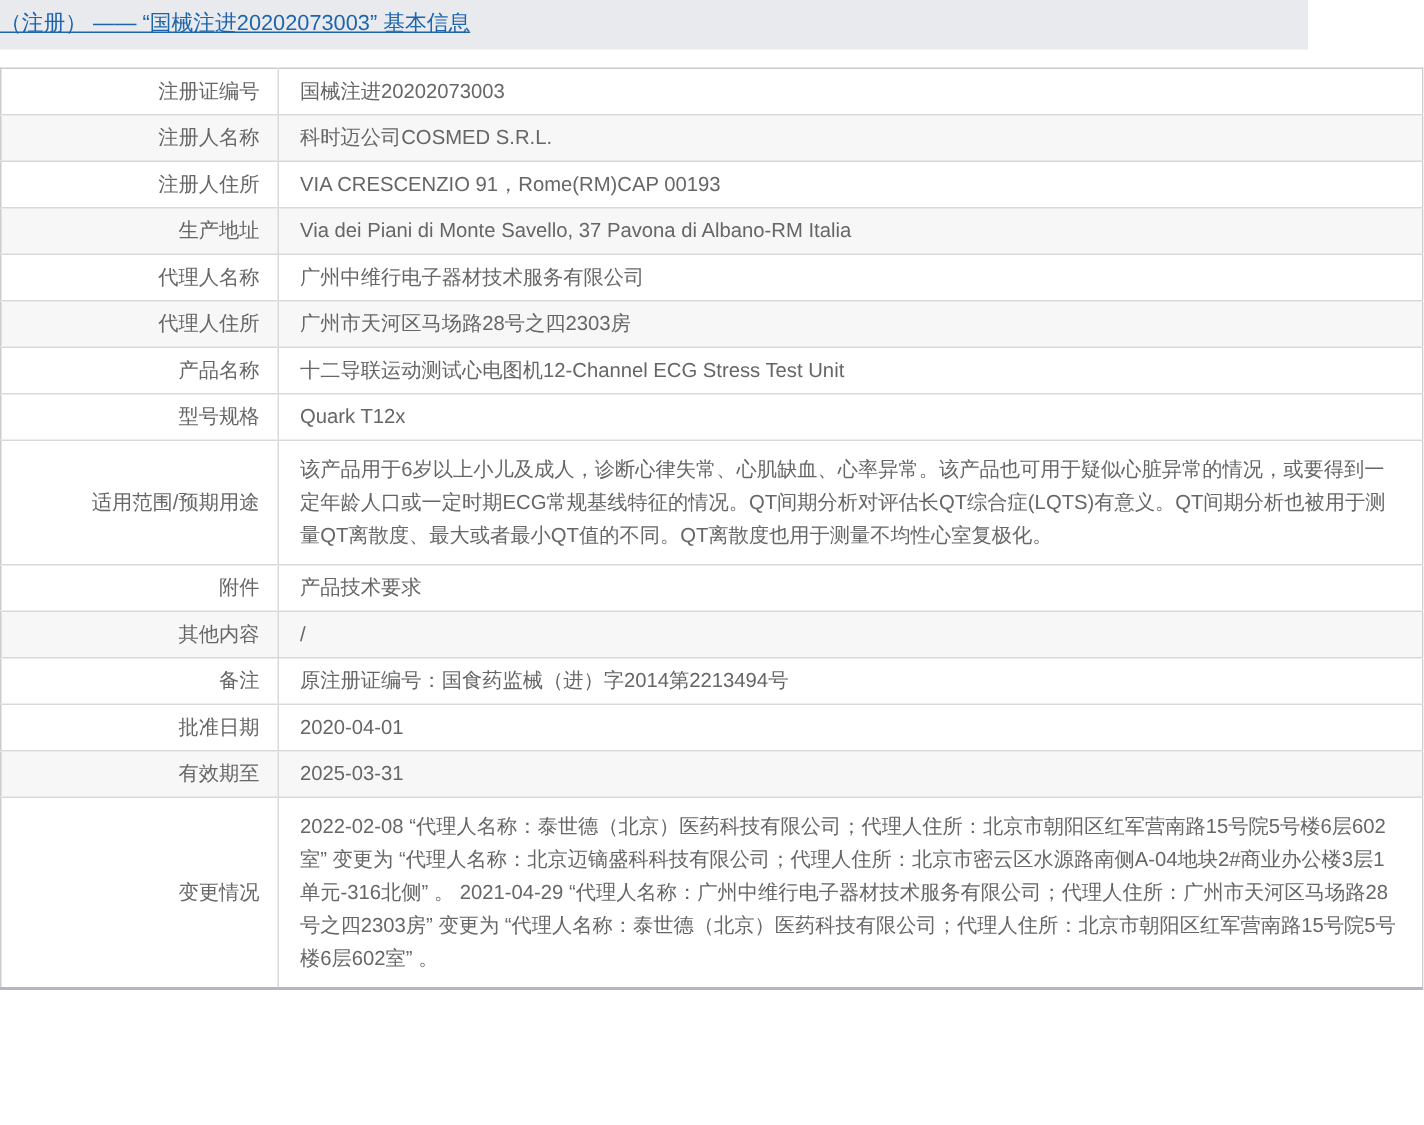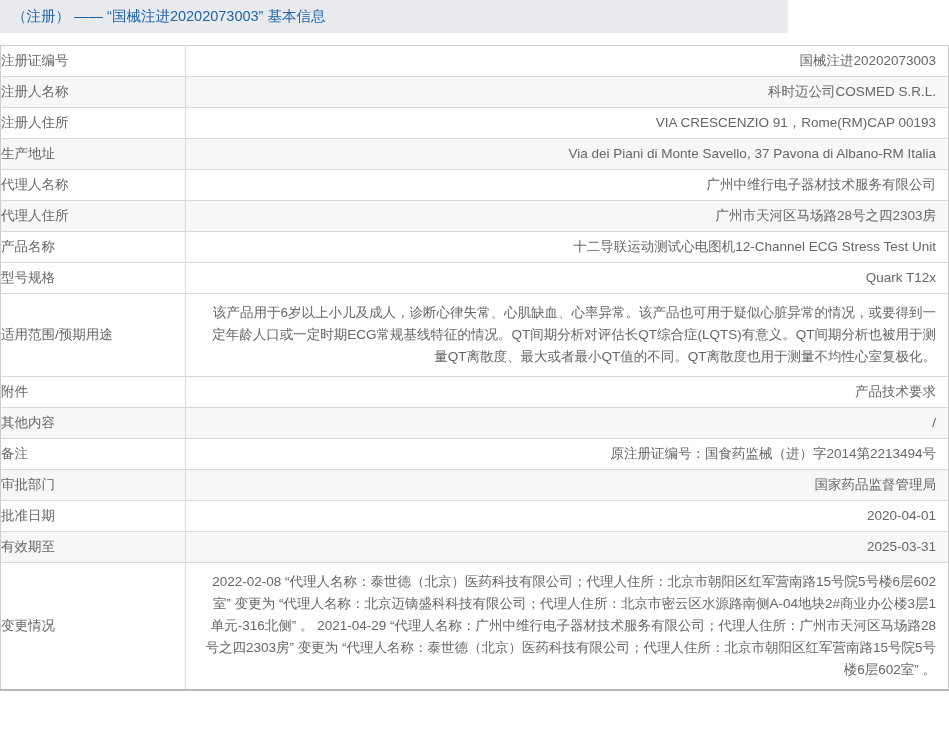--- a/index.html
+++ b/index.html
@@ -13,54 +13,55 @@
     --link:#4a9bd5;
   }
   *{box-sizing:border-box;}
   html,body{margin:0;padding:0;background:#ffffff;}
   body{
     width:949px;height:750px;overflow:hidden;
     font-family:"Liberation Sans","DejaVu Sans",sans-serif;
     color:var(--text);
   }
   .topbar{
-    width:788px;height:33px;line-height:33px;
+    width:872px;height:33px;line-height:33px;
     background:var(--header-bg);
-    padding-left:12px;
+    padding-left:0;
     font-size:14.5px;
     color:var(--header-text);
     white-space:nowrap;
+    text-decoration:underline;
   }
   .table-wrap{margin-top:12px;}
   table.info{
     width:949px;
     border-collapse:collapse;
     border:1px solid var(--outer);
     border-bottom:2px solid var(--bottom);
     table-layout:fixed;
     font-size:13.5px;
   }
   table.info tr.stripe{background:var(--stripe);}
   table.info th{
     width:185px;
     padding:4px 12px 4px 0;
-    text-align:left;
+    text-align:right;
     font-weight:normal;
     color:var(--text);
     vertical-align:middle;
     height:29px;
     border-bottom:1px solid var(--border);
     white-space:nowrap;
     margin-left:44px;
   }
   table.info td{
     padding:4px 12px 4px 14px;
     border-left:1px solid var(--border);
     border-bottom:1px solid var(--border);
-    text-align:right;
+    text-align:left;
     vertical-align:middle;
     height:29px;
     line-height:22px;
     color:var(--text);
     word-break:break-all;
   }
   table.info tr.tall td{padding-top:8px;padding-bottom:8px;}
 </style>
 </head>
 <body>
@@ -113,24 +114,20 @@
           <td>产品技术要求</td>
         </tr>
         <tr class="stripe">
           <th><span>其他内容</span></th>
           <td>/</td>
         </tr>
         <tr>
           <th><span>备注</span></th>
           <td>原注册证编号：国食药监械（进）字2014第2213494号</td>
         </tr>
-        <tr class="stripe">
-          <th><span>审批部门</span></th>
-          <td>国家药品监督管理局</td>
-        </tr>
         <tr>
           <th><span>批准日期</span></th>
           <td>2020-04-01</td>
         </tr>
         <tr class="stripe">
           <th><span>有效期至</span></th>
           <td>2025-03-31</td>
         </tr>
         <tr class="tall">
           <th><span>变更情况</span></th>

